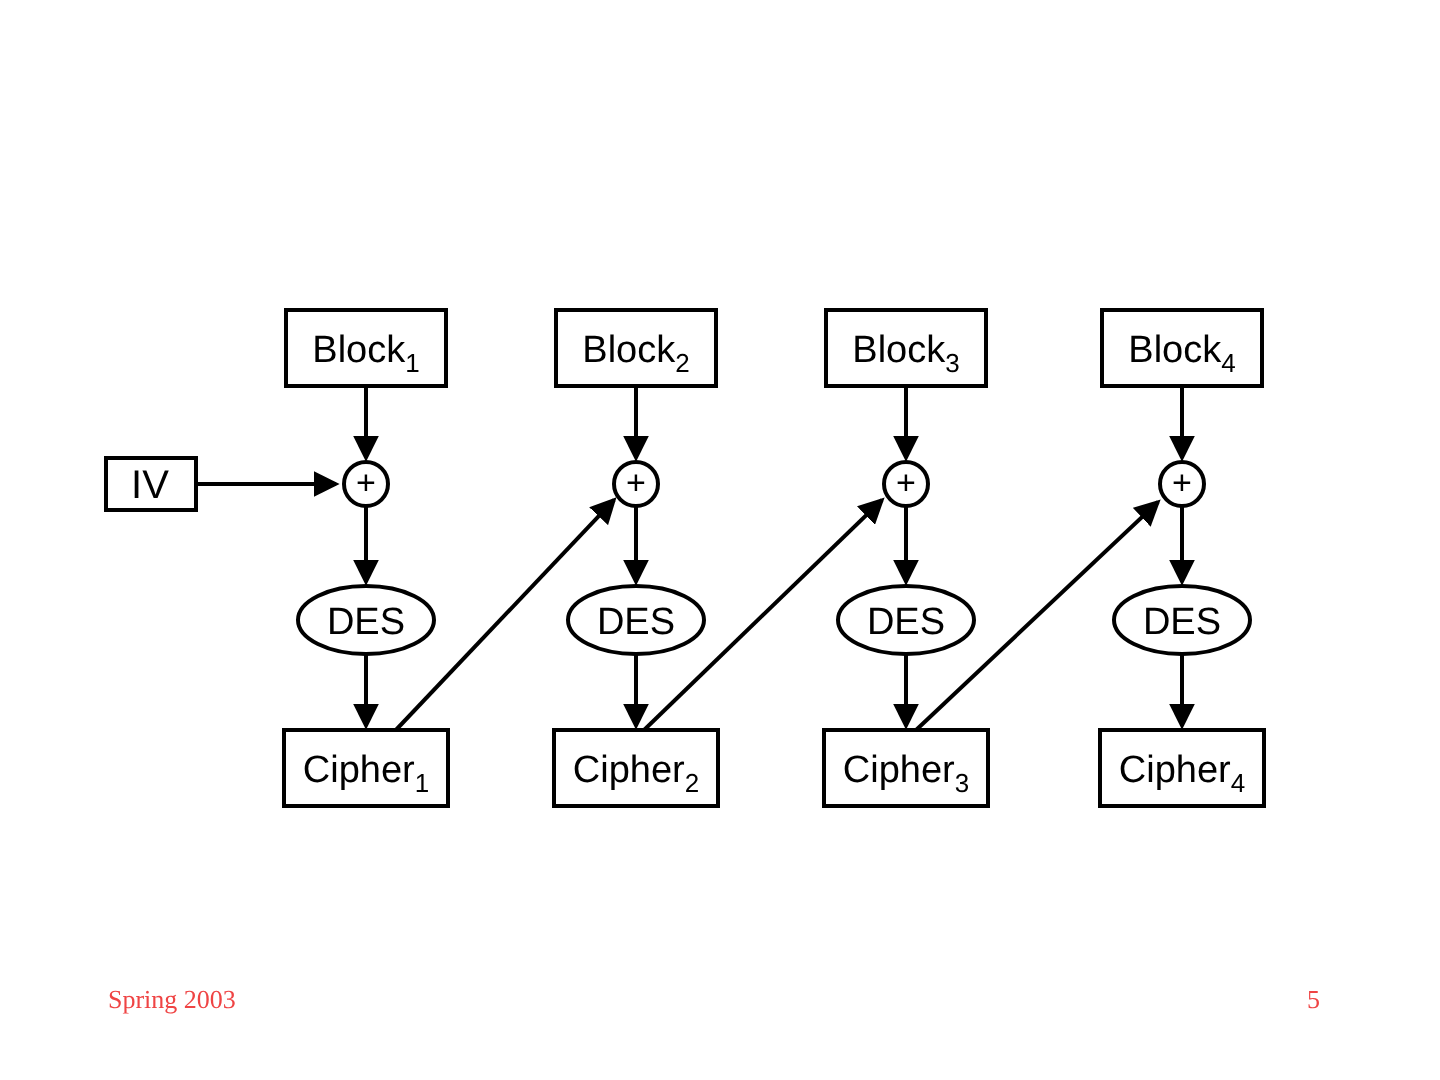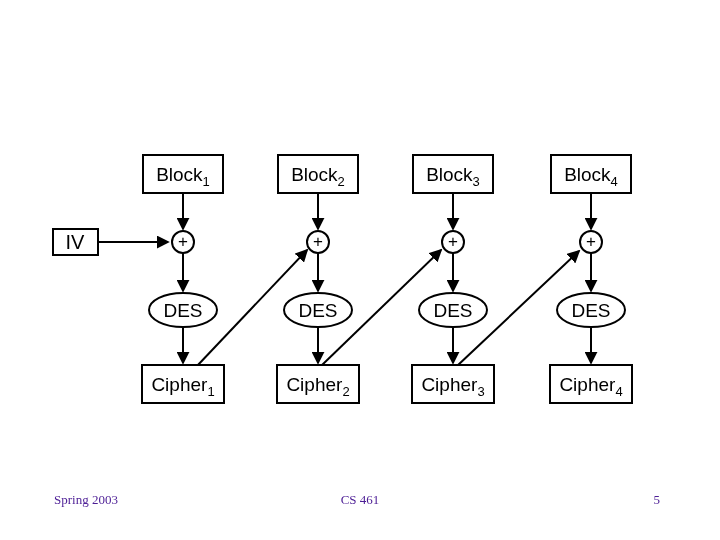--- a/index.html
+++ b/index.html
@@ -24,21 +24,21 @@
   .bullet {
     display: inline-block;
     width: 23px;
     font-size: 21px;
     vertical-align: 1px;
   }
   .footer {
     position: absolute;
     top: 492px;
     font-size: 13px;
-    color: #4c1d95;
+    color: #ef4444;
   }
   .footer-left  { left: 54px; }
   .footer-center{ left: 0; width: 720px; text-align: center; }
   .footer-right { right: 60px; }
   svg.diagram { position: absolute; left: 0; top: 0; }
   .box   { fill: #ffffff; stroke-width: 2; }
   .shape { fill: #ffffff; stroke-width: 2; }
   line.arrow { stroke-width: 2; marker-end: url(#arr); }
   .lbl {
     font-family: "Liberation Sans", sans-serif;
@@ -135,16 +135,15 @@
         <text class="lbl" x="591" y="317">DES</text>
         <line class="arrow" x1="591" y1="327" x2="591" y2="363"></line>
         <rect class="box" x="550" y="365" width="82" height="38"></rect>
         <text class="lbl" x="591" y="391"><tspan>Cipher</tspan><tspan class="sub" dy="5">4</tspan></text>
       </g>
 
     </g>
   </svg>
 
   <div class="footer footer-left">Spring 2003</div>
-  <div class="footer footer-center">CS 461</div>
   <div class="footer footer-right">5</div>
 
 </div>
 
 </body></html>

